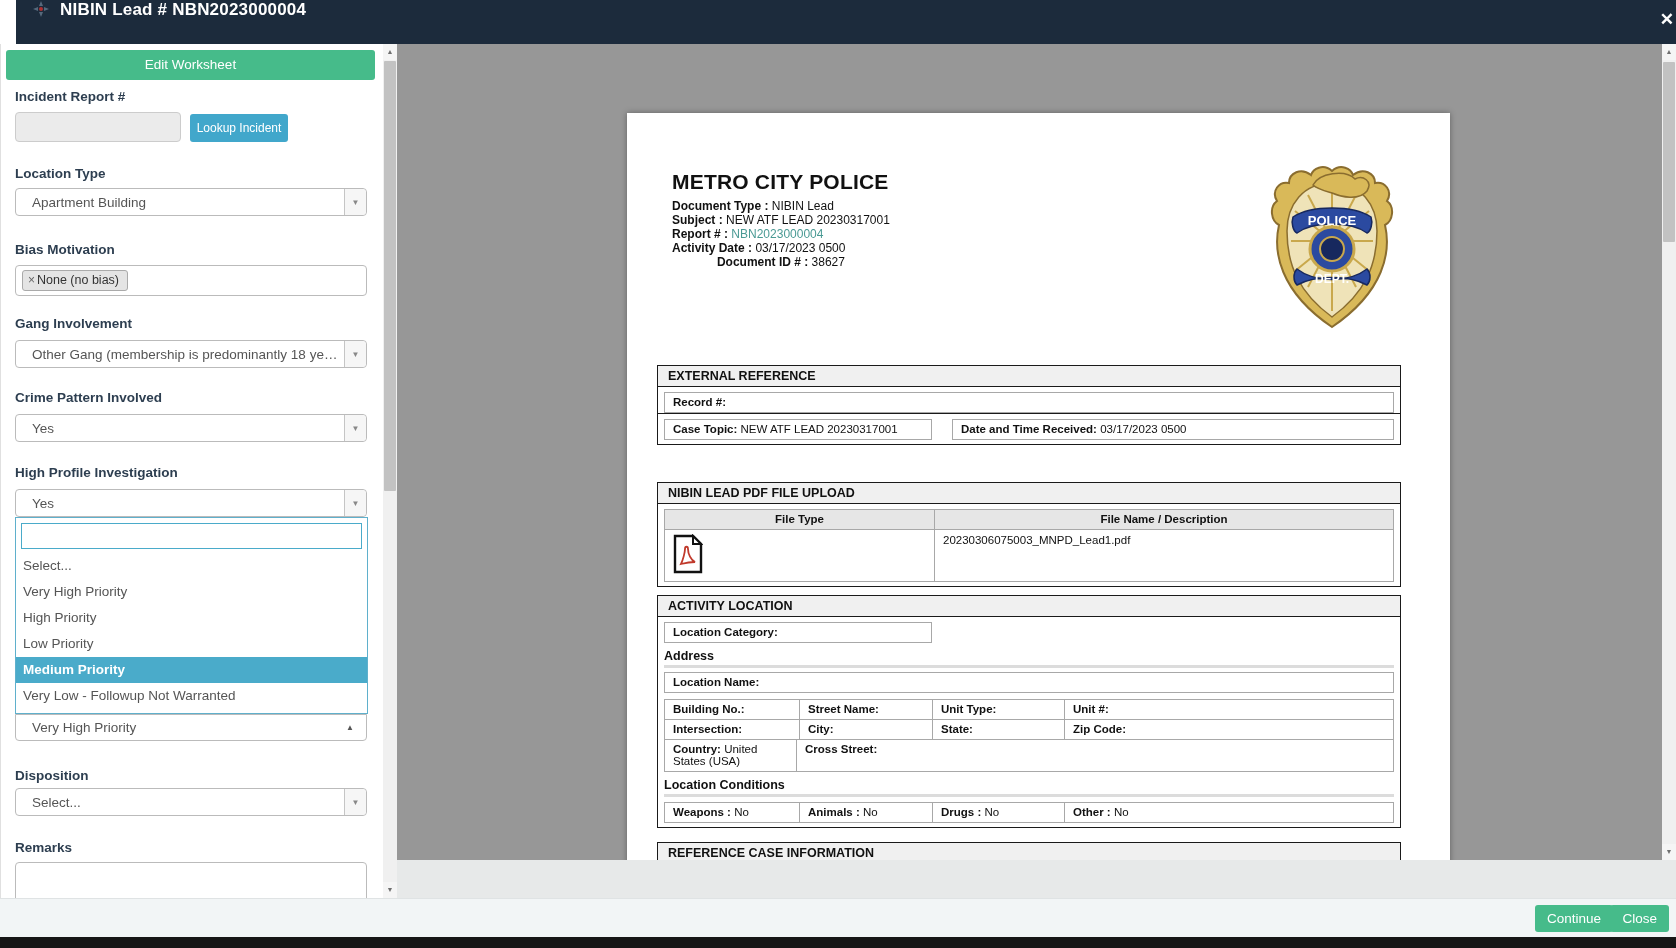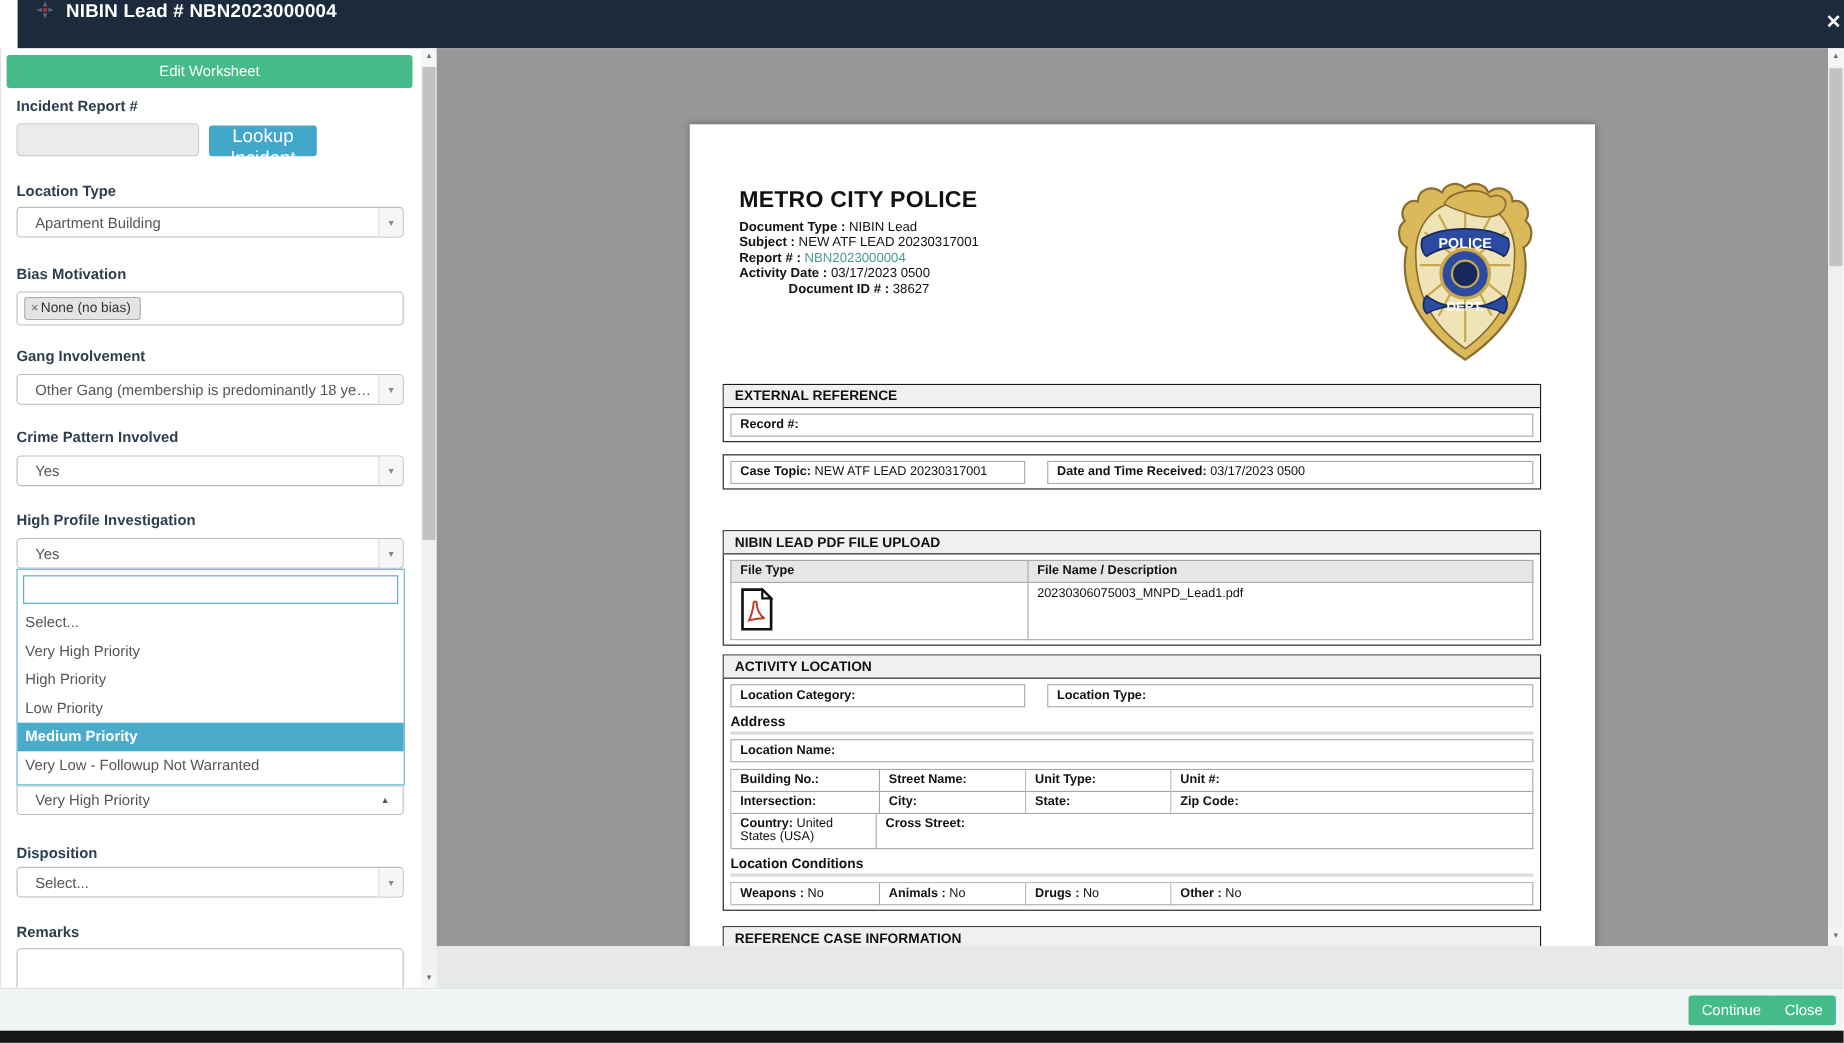--- a/index.html
+++ b/index.html
@@ -16,21 +16,21 @@
 
   
   .panel { position:absolute; left:0; top:44px; width:383px; height:854px;
     background:#fff; border-left:1px solid #e0e0e0; overflow:hidden; }
   .panel .lbl { position:absolute; left:14px; font-size:13.5px; font-weight:bold; color:#2d3e50; }
   .btn-green { background:#46bb8a; color:#fff; border:none; border-radius:3px;
     font-size:13.5px; text-align:center; cursor:pointer; font-family:inherit; }
   .edit-btn { position:absolute; left:5px; top:6px; width:369px; height:30px; line-height:30px; }
   .txt-input { background:#ebebeb; border:1px solid #ccc; border-radius:4px; }
   .lookup-btn { position:absolute; left:189px; top:70px; width:98px; height:28px;
-    background:#41a7cb; color:#fff; border:none; border-radius:3px; font-size:17px;
+    background:#41a7cb; color:#fff; border:none; border-radius:3px; font-size:12px;
     cursor:pointer; font-family:inherit; }
   .sel { position:absolute; left:14px; width:352px; height:28px; background:#fff;
     border:1px solid #bbb; border-radius:4px; display:flex; align-items:center; cursor:pointer; }
   .sel .sel-text { flex:1; padding-left:16px; font-size:13.5px; color:#555;
     white-space:nowrap; overflow:hidden; text-overflow:ellipsis; }
   .sel .arrow-box { width:22px; align-self:stretch; border-left:1px solid #c5c5c5;
     background:#f6f6f6; border-radius:0 4px 4px 0; display:flex; align-items:center;
     justify-content:center; color:#888; font-size:8px; }
   .tag-box { position:absolute; left:14px; top:221px; width:352px; height:31px;
     border:1px solid #bbb; border-radius:4px; background:#fff; display:flex;
@@ -81,21 +81,21 @@
     background:#fff; font-size:11.5px; color:#111; }
   .sec-head { background:#f0f0f0; border-bottom:1.5px solid #1a1a1a; font-weight:bold;
     font-size:12.5px; padding:3px 0 3px 10px; }
   .sec-body { padding:5px 6px 4px 6px; }
   .cell { border:1px solid #a8a8a8; padding:3px 8px 4px 8px; min-height:21px; background:#fff; }
   .cell b { font-weight:bold; }
   .cell .val { font-weight:normal; }
   .two-col { display:flex; gap:20px; }
   .two-col .c1 { flex:0 0 268px; }
   .two-col .c2 { flex:1; }
-  .thead-row { display:flex; }
+  .thead-row { display:flex;text-align:center; }
   .thead-row .th { background:#e6e6e6; border:1px solid #a8a8a8; font-weight:bold;
     padding:3px 8px 4px 8px; }
   .thead-row .th.c1 { flex:0 0 270px; border-right:none; }
   .thead-row .th.c2 { flex:1; }
   .tbody-row { display:flex;border-radius:18px; }
   .tbody-row .td { border:1px solid #a8a8a8; border-top:none; padding:4px 8px; min-height:52px; }
   .tbody-row .td.c1 { flex:0 0 270px; border-right:none; }
   .tbody-row .td.c2 { flex:1; }
   .subhead { font-weight:bold; font-size:12.5px; margin:6px 0 0 0; padding-bottom:2px;
     border-bottom:3px solid #dcdcdc; }
@@ -227,21 +227,21 @@
       </g>
       <path d="M50 24 C56 12 82 8 92 18 C100 14 110 20 104 30 C96 40 78 36 69 32 C62 30 54 28 50 24 Z" fill="#d9b959" stroke="#8a6d2f" stroke-width="1.5"></path>
       <path d="M30 56 C48 44 90 44 108 56 C110 62 108 70 104 72 C88 60 50 60 34 72 C30 70 28 62 30 56 Z" fill="#2b4aa0" stroke="#17285e" stroke-width="1.5"></path>
       <text x="69" y="64" text-anchor="middle" font-size="13" font-weight="bold" fill="#fff" font-family="Liberation Sans, sans-serif">POLICE</text>
       <circle cx="69" cy="88" r="22" fill="#2b4aa0" stroke="#c9a84c" stroke-width="3"></circle>
       <circle cx="69" cy="88" r="12" fill="#17285e" stroke="#c9a84c" stroke-width="2"></circle>
       <path d="M34 108 C52 122 86 122 104 108 C108 112 108 120 104 124 C86 114 52 114 34 124 C30 120 30 112 34 108 Z" fill="#2b4aa0" stroke="#17285e" stroke-width="1.5"></path>
       <text x="69" y="122" text-anchor="middle" font-size="12" font-weight="bold" fill="#fff" font-family="Liberation Sans, sans-serif">DEPT.</text>
     </svg>
 
-    <div class="doc-sec" style="top:236px">
+    <div class="doc-sec" style="top:252px">
       <div class="sec-head">EXTERNAL REFERENCE</div>
       <div class="sec-body">
         <div class="cell"><b>Record #:</b></div>
       </div>
     </div>
 
     <div class="doc-sec" style="top:300px">
       <div class="sec-body two-col">
         <div class="cell c1"><b>Case Topic:</b> <span class="val">NEW ATF LEAD 20230317001</span></div>
         <div class="cell c2"><b>Date and Time Received:</b> <span class="val">03/17/2023 0500</span></div>
@@ -266,21 +266,20 @@
           <div class="td c2"><span>20230306075003_MNPD_Lead1.pdf</span></div>
         </div>
       </div>
     </div>
 
     <div class="doc-sec" style="top:482px">
       <div class="sec-head">ACTIVITY LOCATION</div>
       <div class="sec-body">
         <div class="two-col">
           <div class="cell c1"><b>Location Category:</b></div>
-          <div class="cell c2"><b>Location Type:</b></div>
         </div>
         <div class="subhead">Address</div>
         <div class="cell mt4"><b>Location Name:</b></div>
         <div class="addr-grid">
           <div class="g"><b>Building No.:</b></div>
           <div class="g"><b>Street Name:</b></div>
           <div class="g"><b>Unit Type:</b></div>
           <div class="g"><b>Unit #:</b></div>
           <div class="g"><b>Intersection:</b></div>
           <div class="g"><b>City:</b></div>

